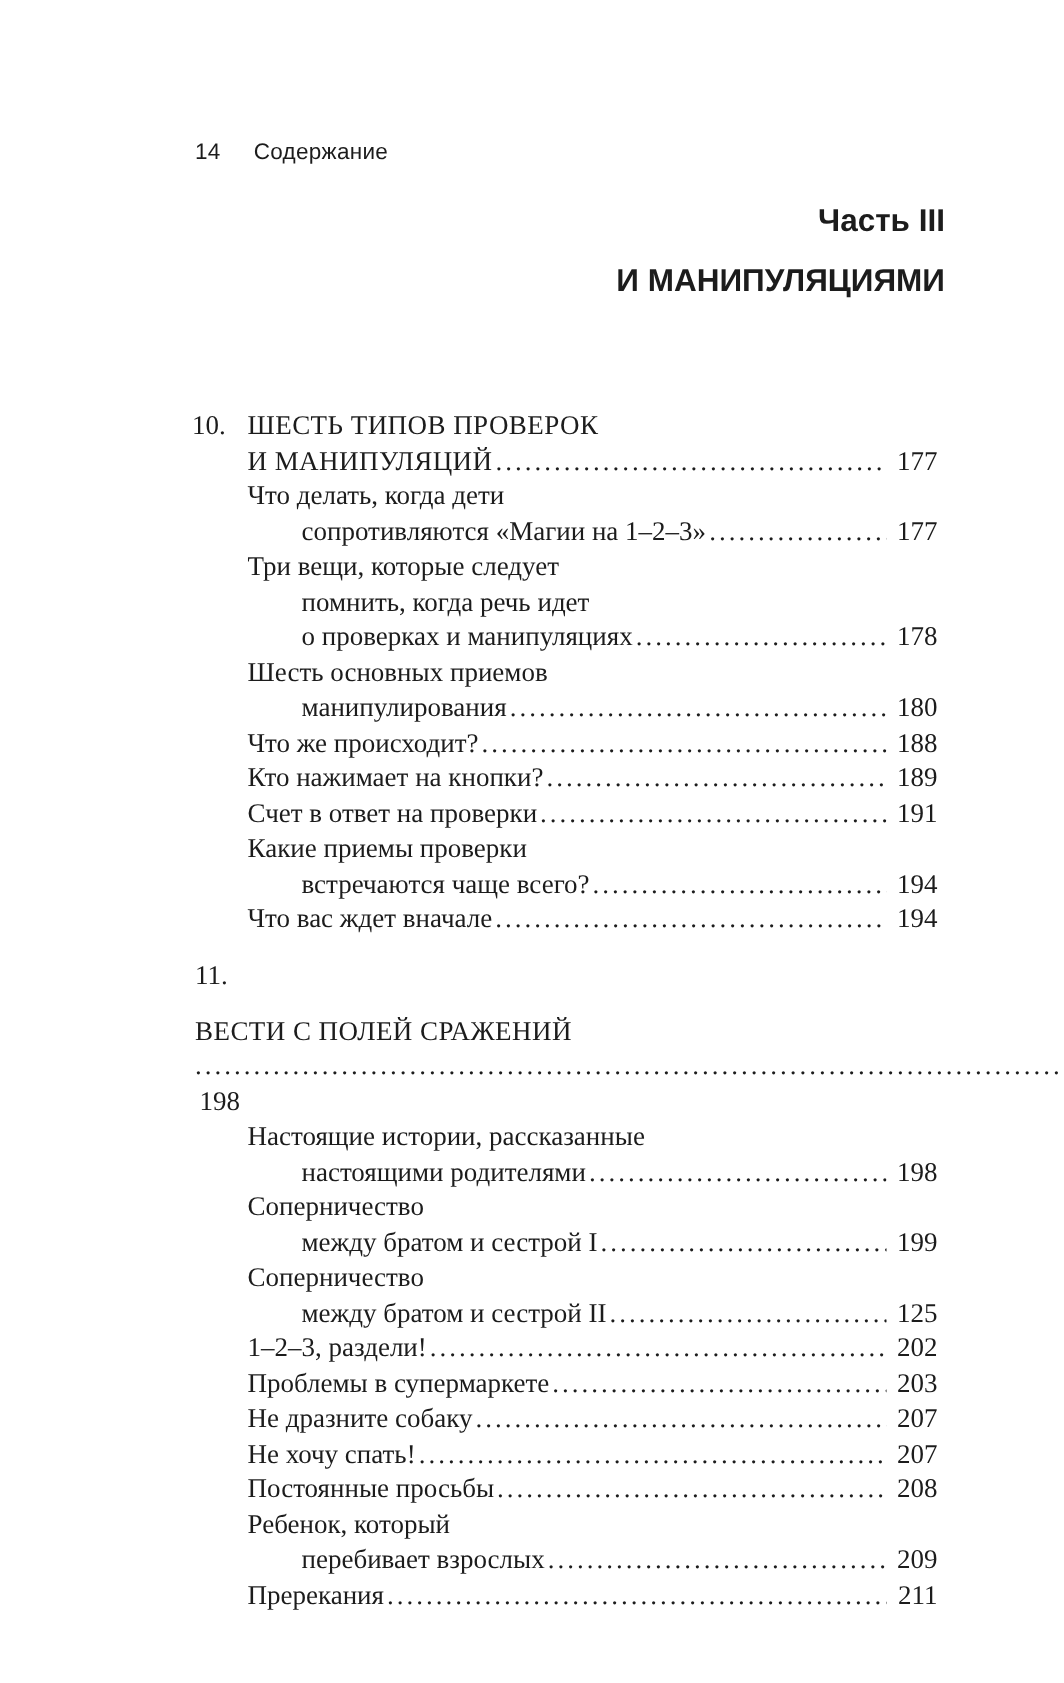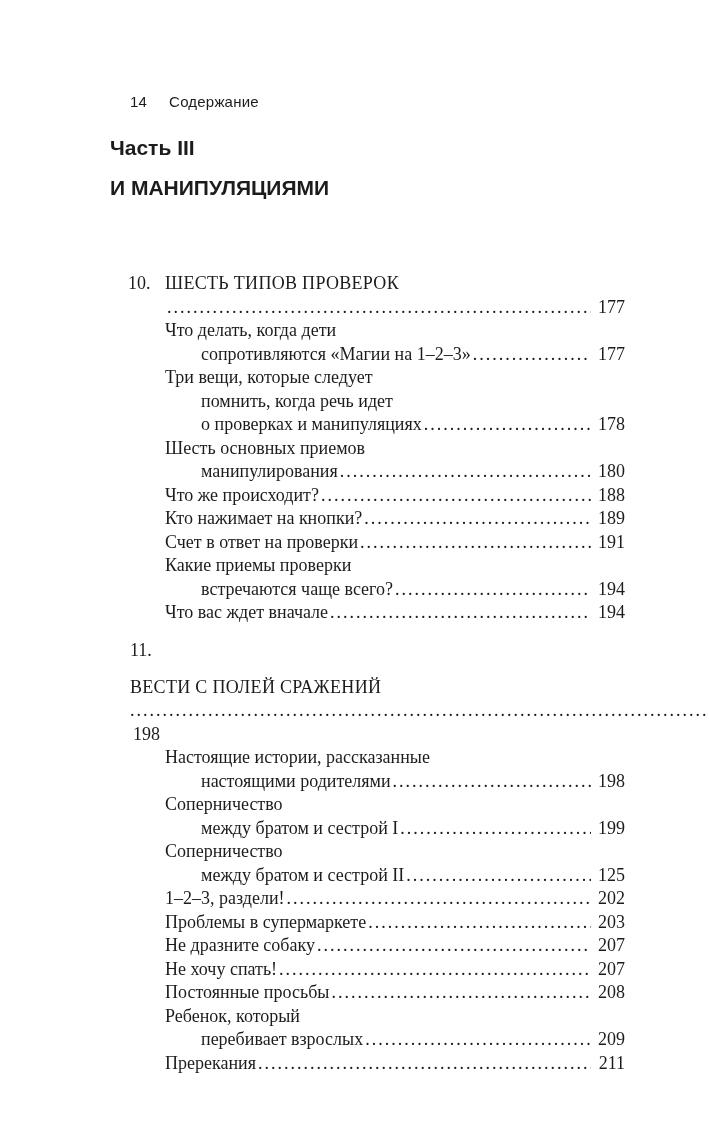--- a/index.html
+++ b/index.html
@@ -27,21 +27,21 @@
   }
   .running-header .pnum {
     display: inline-block;
     margin-right: 22px;
   }
   .part-title {
     position: absolute;
     left: 110px;
     top: 128px;
     width: 520px;
-    text-align: left;
+    text-align: right;
     font-family: "Liberation Sans", sans-serif;
     font-weight: 700;
     font-size: 21px;
     line-height: 40px;
     color: var(--text-color, #1c1c1c);
   }
   .toc {
     position: absolute;
     left: 128px;
     top: 272px;
@@ -99,20 +99,21 @@
     <div>И МАНИПУЛЯЦИЯМИ</div>
   </div>
 
   <div class="toc" id="toc">
       <div class="toc-row">
         <span class="num-cell">10.</span>
         <span class="text caps">ШЕСТЬ ТИПОВ ПРОВЕРОК</span>
       </div>
       <div class="toc-row">
         <span class="num-cell"></span>
+        <span class="text caps">И МАНИПУЛЯЦИЙ</span>
         <span class="leader"></span>
         <span class="page-cell">177</span>
       </div>
       <div class="toc-row">
         <span class="num-cell"></span>
         <span class="text">Что делать, когда дети</span>
       </div>
       <div class="toc-row ind1">
         <span class="num-cell"></span>
         <span class="text">сопротивляются «Магии на 1–2–3»</span>

